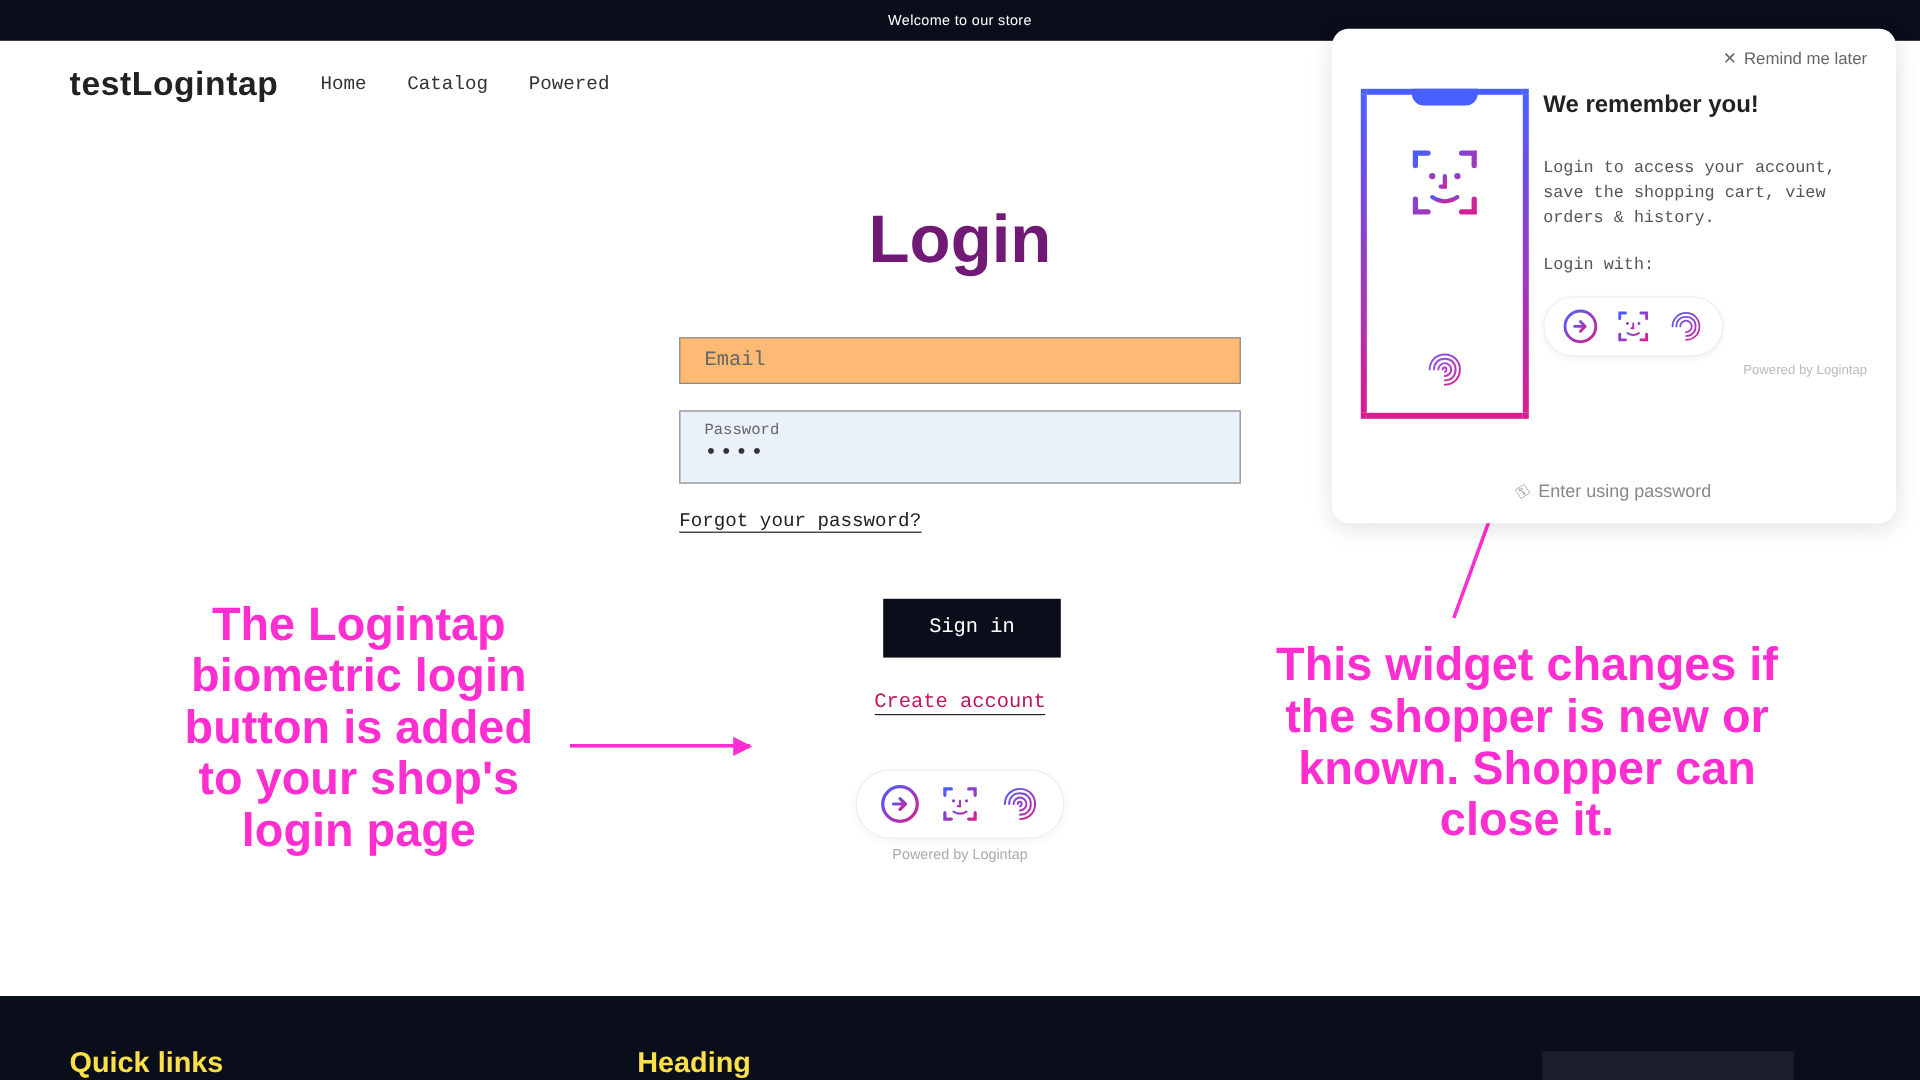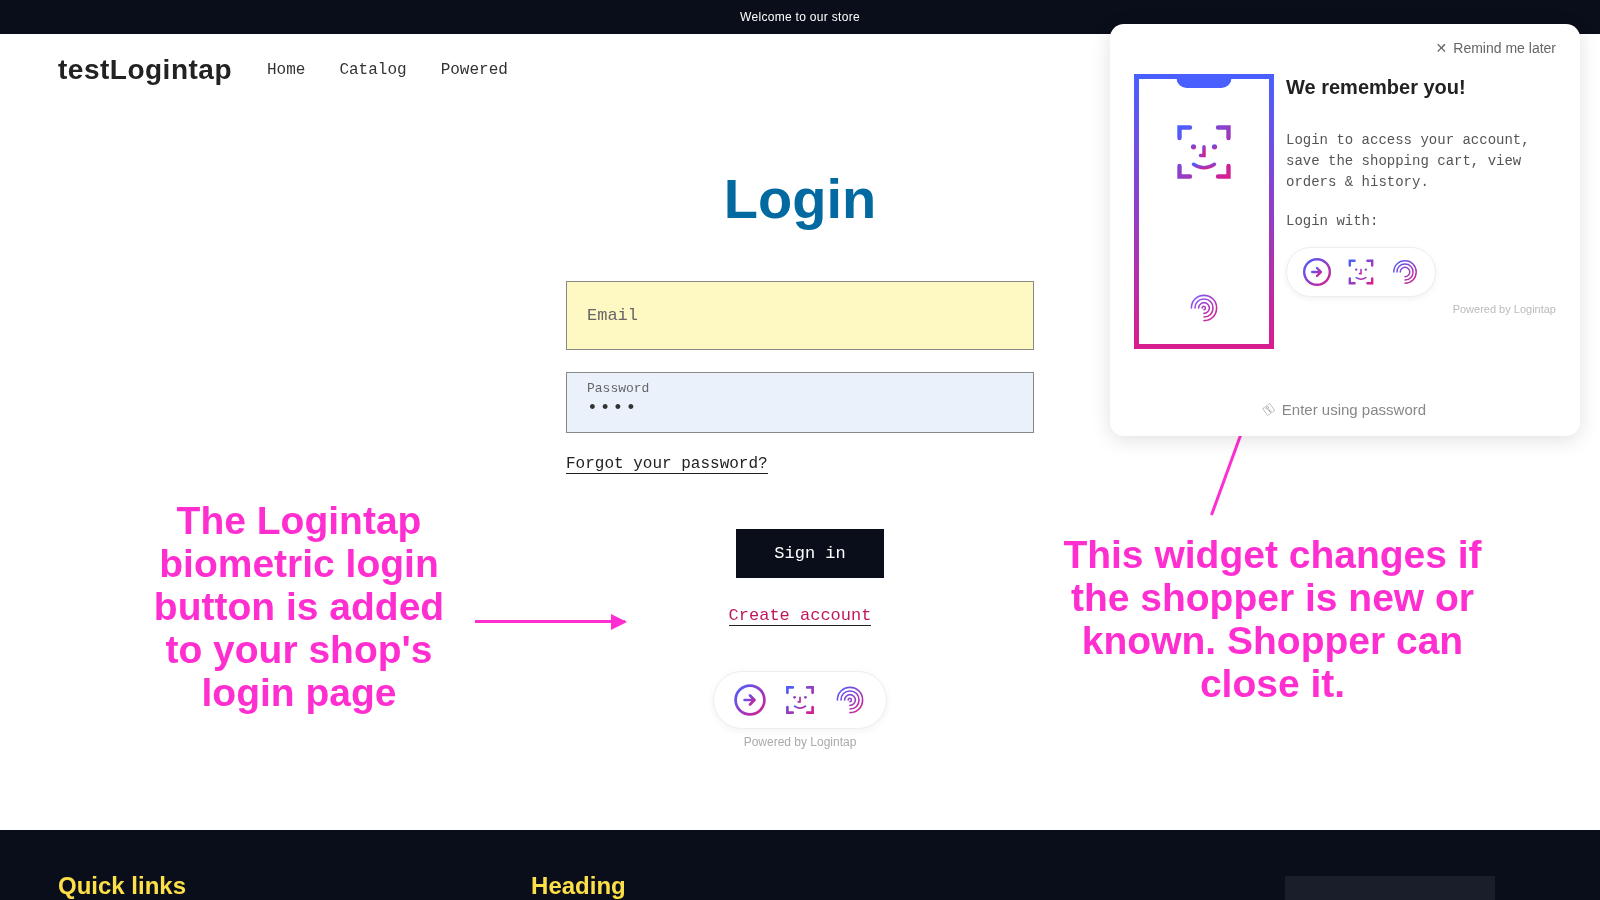--- a/index.html
+++ b/index.html
@@ -6,23 +6,23 @@
   body { font-family: -apple-system, BlinkMacSystemFont, 'Segoe UI', sans-serif; background: #fff; width: 1600px; height: 900px; overflow: hidden; position: relative; }
   
   .top-banner { background: #0a0e1a; color: #fff; text-align: center; padding: 10px 0; font-size: 12px; font-weight: 500; letter-spacing: 0.3px; }
   
   .header { display: flex; align-items: center; padding: 20px 58px; gap: 35px; }
   .logo { font-size: 28px; font-weight: 600; color: #222; letter-spacing: 0.5px; }
   .nav { display: flex; gap: 34px; }
   .nav-item { font-family: 'Courier New', monospace; font-size: 16px; color: #333; cursor: pointer; }
 
   .main { display: flex; flex-direction: column; align-items: center; padding-top: 60px; }
-  .login-title { font-size: 56px; font-weight: 700; color: #0369a1; margin-bottom: 50px; }
+  .login-title { font-size: 56px; font-weight: 700; color: #701a75; margin-bottom: 50px; }
   .form { display: flex; flex-direction: column; align-items: flex-start; width: 468px; }
-  .field { width: 100%; border: 1px solid #888; padding: 24px 20px; font-family: 'Courier New', monospace; font-size: 17px; color: #666; margin-bottom: 22px; background: #fef9c3; }
+  .field { width: 100%; border: 1px solid #888; padding: 9px 20px; font-family: 'Courier New', monospace; font-size: 17px; color: #666; margin-bottom: 22px; background: #fdba74; }
   .field.password { background: #eaf1fb; padding: 8px 20px 14px; }
   .field.password .label { font-size: 13px; color: #666; display: block; margin-bottom: 2px; }
   .field.password .dots { font-size: 18px; letter-spacing: 2px; color: #333; }
   .forgot { font-family: 'Courier New', monospace; font-size: 16px; color: #222; border-bottom: 1px solid #222; cursor: pointer; margin-bottom: 55px; }
   .center-col { display: flex; flex-direction: column; align-items: center; width: 100%; }
   .signin-btn { background: #0a0e1a; color: #fff; font-family: 'Courier New', monospace; font-size: 17px; padding: 15px 38px; border: none; cursor: pointer; margin-bottom: 28px; margin-left: 20px; }
   .create-link { font-family: 'Courier New', monospace; font-size: 17px; color: #be185d; border-bottom: 1px solid #222; cursor: pointer; margin-bottom: 45px; }
 
   .biometric-pill { display: inline-flex; align-items: center; gap: 14px; background: #fff; border: 1px solid #eee; border-radius: 40px; padding: 10px 18px; box-shadow: 0 2px 8px rgba(0,0,0,0.05); }
   .powered { font-size: 12px; color: #aaa; margin-top: 6px; text-align: center; }

